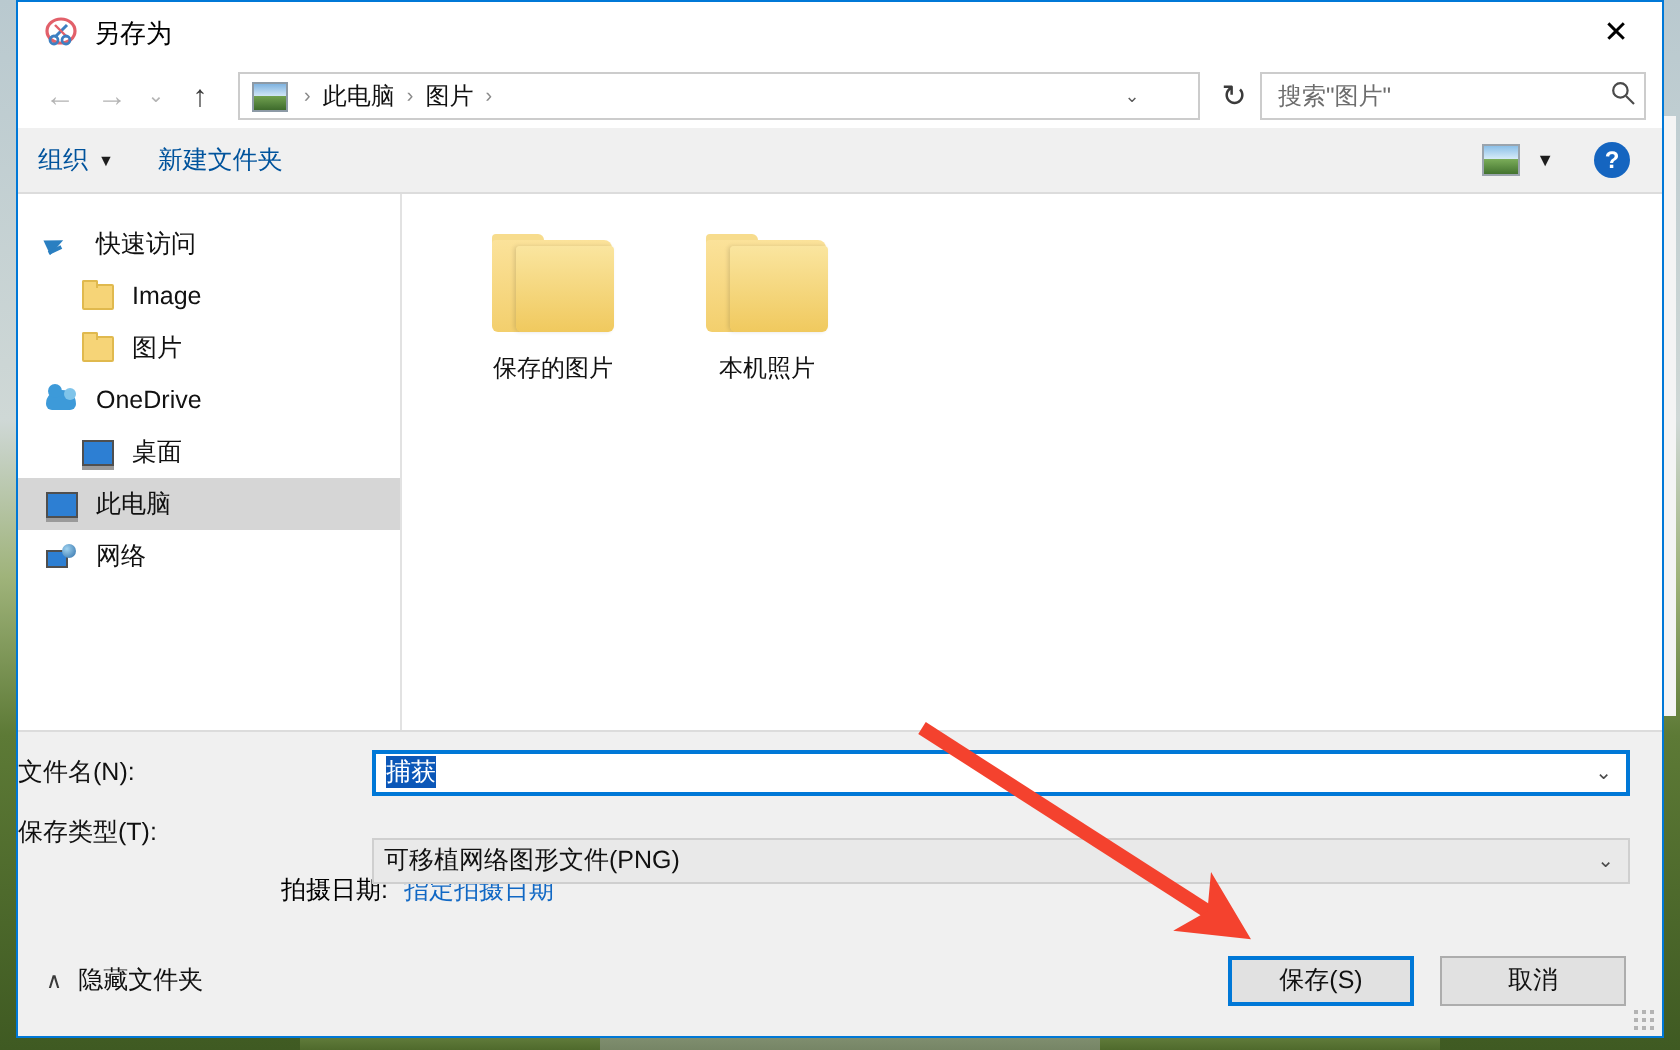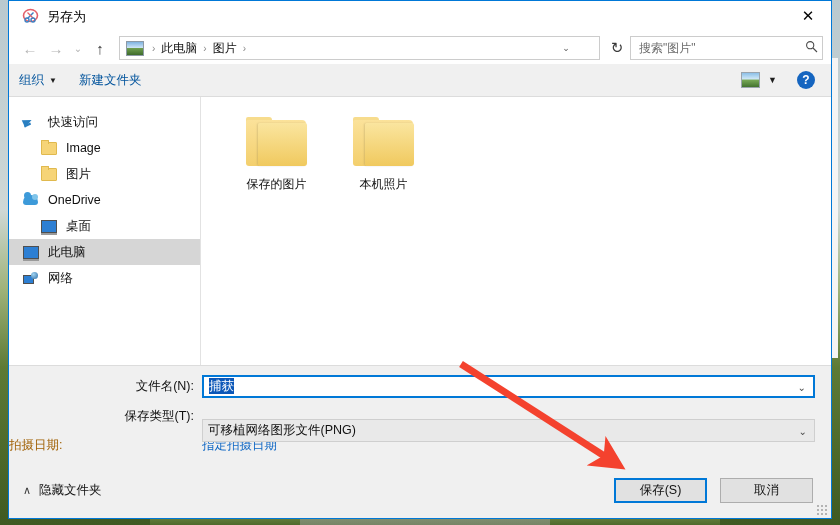--- a/index.html
+++ b/index.html
@@ -188,39 +188,39 @@
     border-radius:2px 2px 3px 3px;
     box-shadow:-1px 0 2px rgba(0,0,0,.12);
   }
   .file-label{font-size:12px;color:#111;}
   
   .form-area{
     flex:0 0 auto;background:#f0f0f0;padding:8px 0 0 0;position:relative;
   }
   .form-row{display:flex;align-items:center;height:25px;margin-bottom:5px;}
   .form-label{
-    width:193px;text-align:right;padding-right:8px;box-sizing:border-box;
+    width:177px;text-align:left;padding-right:8px;box-sizing:border-box;
     font-size:12.5px;color:#111;
   }
   .combo{
     flex:1 1 auto;margin-right:16px;height:23px;display:flex;align-items:center;
     box-sizing:border-box;position:relative;padding-left:5px;
   }
   .combo.focus{border:2px solid #0078d7;background:#fff;}
   .combo.plain{border:1px solid #cfcfcf;background:#e9e9e9;margin-top:28px;}
   .combo .val{font-size:12.5px;color:#111;}
   .combo .sel{background:#0b57b8;color:#fff;padding:1px 0;}
   .combo .caret{
     position:absolute;right:7px;top:50%;transform:translateY(-50%);
     font-size:10px;color:#4a4a4a;
   }
   .date-row{display:flex;align-items:center;height:22px;margin-bottom:6px;}
   .date-label{
-    width:193px;padding-right:8px;box-sizing:border-box;
-    font-size:12.5px;color:#a16207;
+    width:193px;text-align:right;padding-right:8px;box-sizing:border-box;
+    font-size:12.5px;color:#000000;
   }
   .date-link{font-size:12.5px;color:#1168c4;}
   
   .footer{
     flex:0 0 auto;height:56px;display:flex;align-items:center;
     padding:0 18px 0 14px;box-sizing:border-box;position:relative;background:#f0f0f0;
   }
   .hide-folders{display:flex;align-items:center;gap:8px;font-size:12.5px;color:#111;}
   .chev-up{font-size:11px;color:#3a3a3a;}
   .btns{margin-left:auto;display:flex;gap:13px;align-items:center;}

